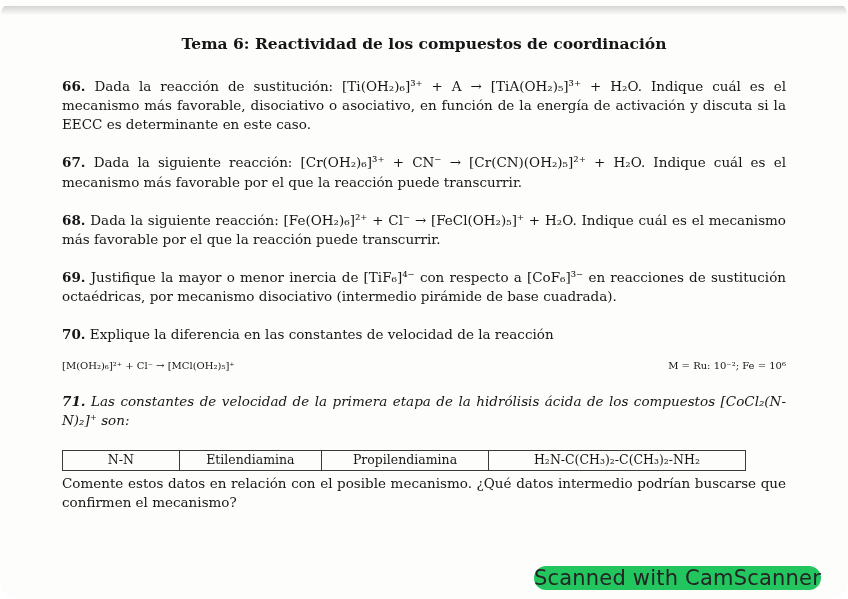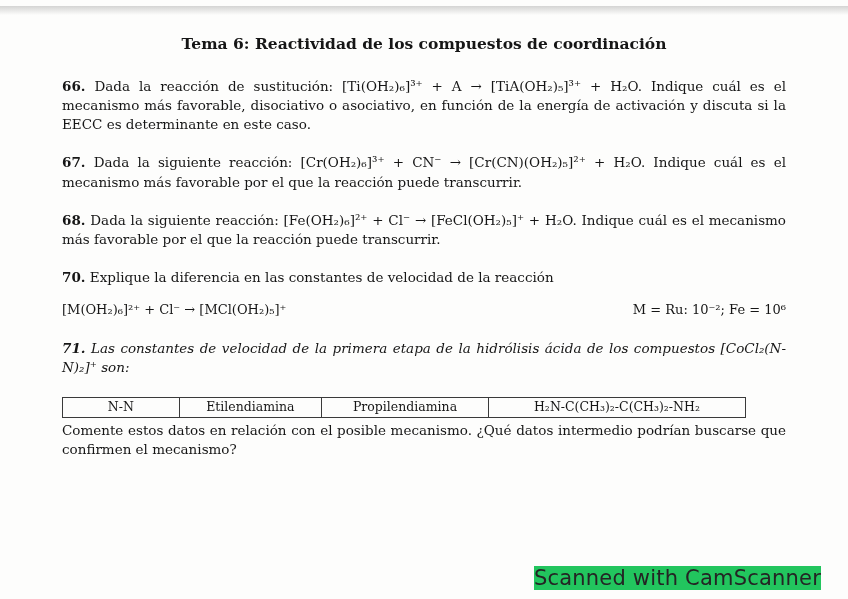--- a/index.html
+++ b/index.html
@@ -1,15 +1,15 @@
 <!DOCTYPE html>
 <html><head>
 <meta charset="utf-8">
 <style>
-  * { margin: 0; padding: 0; box-sizing: border-box; }
+  * { margin: 0; padding: 0; box-sizing: border-box; border-radius: 17px; }
   html, body { width: 848px; height: 599px; background: #ffffff; }
   .page {
     position: relative;
     width: 848px; height: 599px;
     background: #fdfdfc;
     font-family: "DejaVu Serif", "Liberation Serif", serif;
     color: #161616;
     overflow: hidden;
   }
   .scan-edge {
@@ -24,21 +24,21 @@
     margin-bottom: 24px;
   }
   .problem {
     font-size: 13.5px; line-height: 1.42; text-align: justify;
     margin-bottom: 19px;
   }
   .num { font-weight: bold; }
   .p70-line1 { margin-bottom: 14px; }
   .p70-line2 {
     display: flex; justify-content: space-between; align-items: baseline;
-    font-size: 13px; line-height: 1.42; margin-bottom: 19px;
+    font-size: 10px; line-height: 1.42; margin-bottom: 19px;
   }
   .p71-intro { margin-bottom: 20px; font-style: italic; }
   table.rates {
     border-collapse: collapse; width: 684px; margin: 1px 0 3px 0;
     font-size: 12.5px;
   }
   table.rates td {
     border: 1px solid #3a3a3a; text-align: center;
     padding: 1px 12px; line-height: 1.35; font-weight: normal;
     background: #fdfdfc;
@@ -71,20 +71,24 @@
     <p class="problem">
       <span class="num">67.</span>
       <span>Dada la siguiente reacción: [Cr(OH₂)₆]³⁺ + CN⁻ → [Cr(CN)(OH₂)₅]²⁺ + H₂O. Indique cuál es el mecanismo más favorable por el que la reacción puede transcurrir.</span>
     </p>
 
     <p class="problem">
       <span class="num">68.</span>
       <span>Dada la siguiente reacción: [Fe(OH₂)₆]²⁺ + Cl⁻ → [FeCl(OH₂)₅]⁺ + H₂O. Indique cuál es el mecanismo más favorable por el que la reacción puede transcurrir.</span>
     </p>
 
+    <p class="problem">
+      <span class="num">69.</span>
+      <span>Justifique la mayor o menor inercia de [TiF₆]⁴⁻ con respecto a [CoF₆]³⁻ en reacciones de sustitución octaédricas, por mecanismo disociativo (intermedio pirámide de base cuadrada).</span>
+    </p>
 
     <p class="problem p70-line1">
       <span class="num">70.</span>
       <span>Explique la diferencia en las constantes de velocidad de la reacción</span>
     </p>
     <div class="p70-line2">
       <span>[M(OH₂)₆]²⁺ + Cl⁻ → [MCl(OH₂)₅]⁺</span>
       <span>M = Ru: 10⁻²; Fe = 10⁶</span>
     </div>
 

